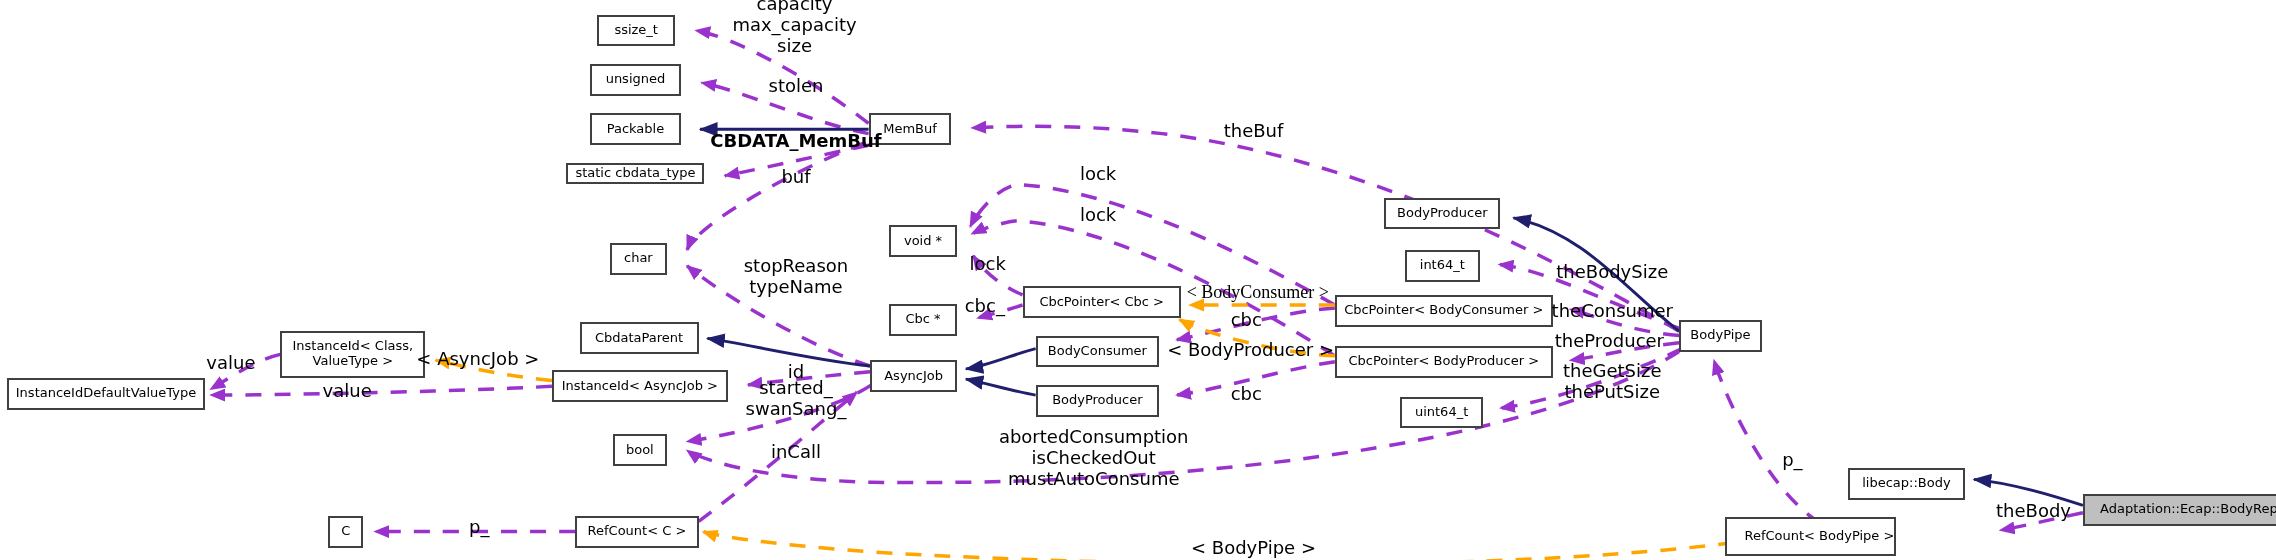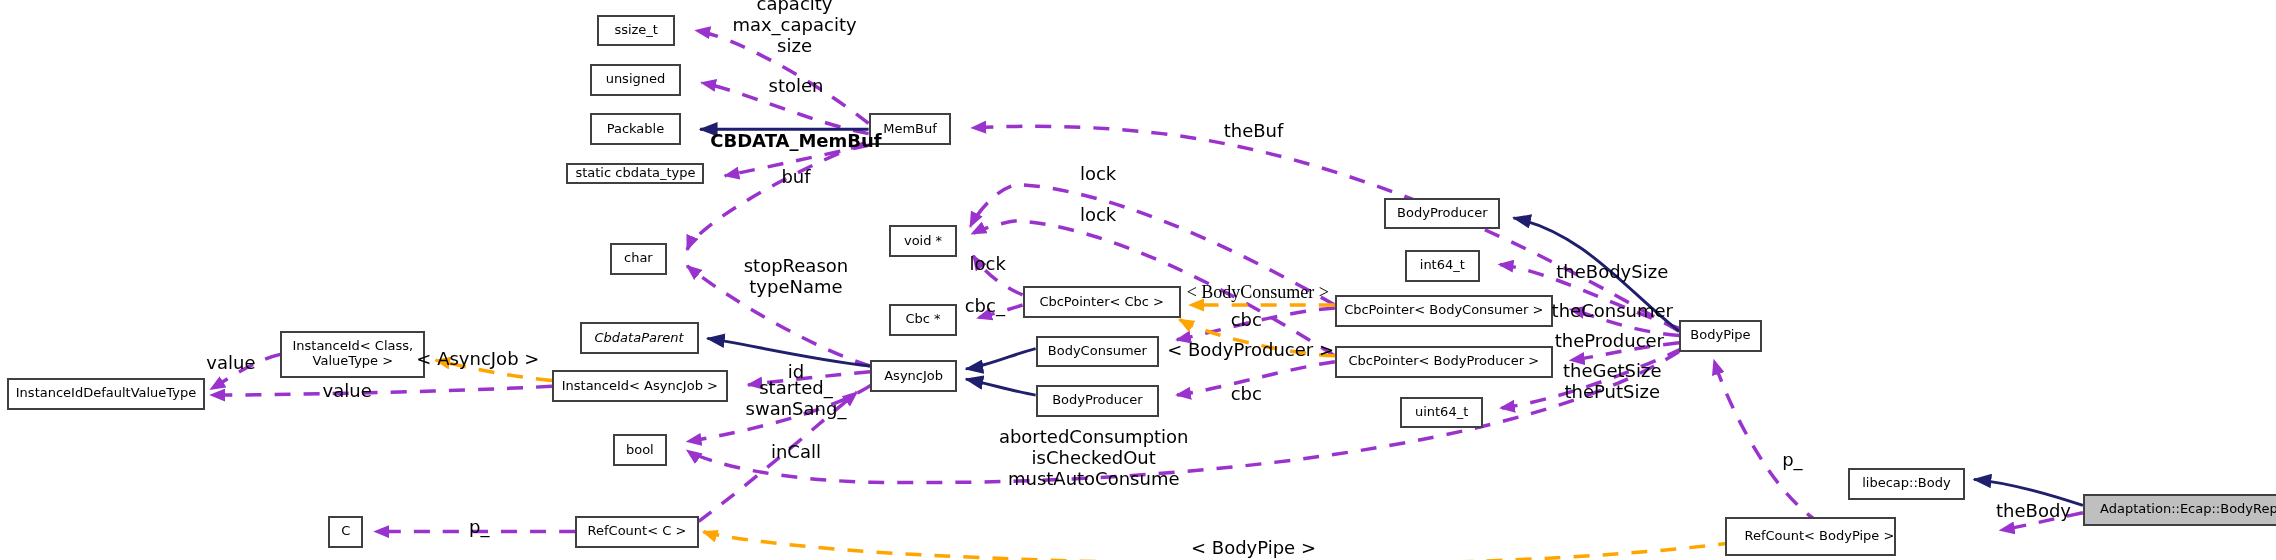--- a/index.html
+++ b/index.html
@@ -128,21 +128,21 @@
   <div class="node thick" style="left: 566.475px; top: 162.68px; width: 137.987px; height: 21px;"><span>static cbdata_type</span></div>
   <div class="node thick" style="left: 868.595px; top: 113.295px; width: 82.7925px; height: 31.955px;"><span>MemBuf</span></div>
   <div class="node thick" style="left: 610.05px; top: 242.567px; width: 56.6475px; height: 31.955px;"><span>char</span></div>
   <div class="node thick" style="left: 888.93px; top: 225.137px; width: 68.2675px; height: 31.955px;"><span>void *</span></div>
   <div class="node thick" style="left: 888.93px; top: 303.572px; width: 68.2675px; height: 31.955px;"><span>Cbc *</span></div>
   <div class="node thick" style="left: 1022.56px; top: 286.142px; width: 158.322px; height: 31.955px;"><span>CbcPointer&lt; Cbc &gt;</span></div>
   <div class="node thick" style="left: 280.332px; top: 331.17px; width: 145px; height: 46.48px;"><span>InstanceId&lt; Class,
 ValueType &gt;</span></div>
   <div class="node thick" style="left: 7.2625px; top: 377.65px; width: 197.54px; height: 31.955px;"><span>InstanceIdDefaultValueType</span></div>
   <div class="node thick" style="left: 551.95px; top: 370.387px; width: 175.752px; height: 31.955px;"><span>InstanceId&lt; AsyncJob &gt;</span></div>
-  <div class="node thick" style="left: 579.548px; top: 322.455px; width: 119.105px; height: 31.955px; font-style: italic;"><span>CbdataParent</span></div>
+  <div class="node thick" style="left: 579.548px; top: 322.455px; width: 119.105px; height: 31.955px;"><span>CbdataParent</span></div>
   <div class="node thick" style="left: 870.047px; top: 360.22px; width: 87.15px; height: 31.955px;"><span>AsyncJob</span></div>
   <div class="node thick" style="left: 1035.63px; top: 335.527px; width: 123.462px; height: 31.955px;"><span>BodyConsumer</span></div>
   <div class="node thick" style="left: 1035.63px; top: 384.912px; width: 123.462px; height: 31.955px;"><span>BodyProducer</span></div>
   <div class="node thick" style="left: 612.955px; top: 434.297px; width: 53.7425px; height: 31.955px;"><span>bool</span></div>
   <div class="node thick" style="left: 1384.23px; top: 197.54px; width: 116.2px; height: 31.955px;"><span>BodyProducer</span></div>
   <div class="node thick" style="left: 1404.57px; top: 249.83px; width: 75.53px; height: 31.955px;"><span>int64_t</span></div>
   <div class="node thick" style="left: 1400.21px; top: 396.532px; width: 82.7925px; height: 31.955px;"><span>uint64_t</span></div>
   <div class="node thick" style="left: 1334.85px; top: 294.857px; width: 217.875px; height: 31.955px;"><span>CbcPointer&lt; BodyConsumer &gt;</span></div>
   <div class="node thick" style="left: 1334.85px; top: 345.695px; width: 217.875px; height: 31.955px;"><span>CbcPointer&lt; BodyProducer &gt;</span></div>
   <div class="node thick" style="left: 1679.09px; top: 319.55px; width: 82.7925px; height: 31.955px;"><span>BodyPipe</span></div>

